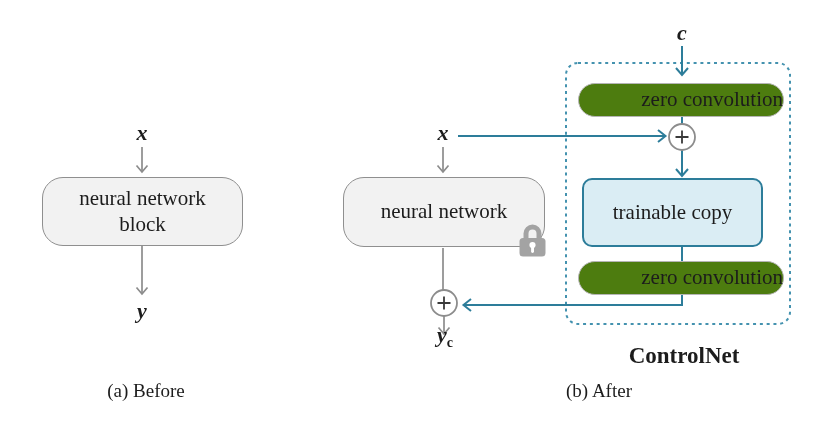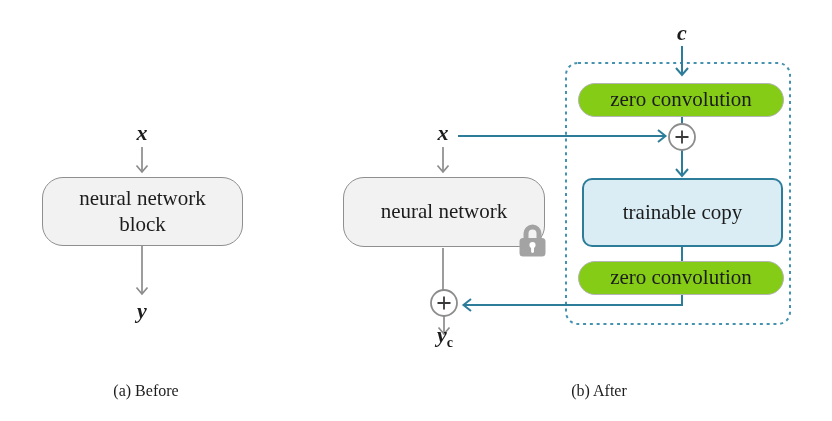--- a/index.html
+++ b/index.html
@@ -15,28 +15,28 @@
   .layer{position:absolute;left:0;top:0;z-index:1;}
   .node{
     position:absolute;z-index:2;display:flex;flex-direction:column;
     align-items:center;justify-content:center;text-align:center;
     font-size:21px;line-height:1.22;box-sizing:border-box;
   }
   .block{
     background:var(--box_fill);border:1.5px solid var(--box_border);border-radius:21px;
   }
   .pill{
-    background:#84cc16;border:1.5px solid var(--pill_border);border-radius:17px;
+    background:#4d7c0f;border:1.5px solid var(--pill_border);border-radius:17px;align-items:flex-end;
   }
   .trainable{
     background:var(--trainable_fill);border:2px solid var(--teal);border-radius:10px;
   }
   .lbl{
     position:absolute;z-index:2;transform:translate(-50%,-50%);
-    white-space:nowrap;font-size:16px;
+    white-space:nowrap;font-size:19px;
   }
   .var{font-size:22px;font-weight:bold;font-style:italic;}
   .var sub{font-size:14px;font-style:normal;font-weight:bold;line-height:0;}
   .bold-label{font-weight:bold;font-size:23px;}
   .gray-stroke{stroke:var(--gray_line);stroke-width:1.7;fill:none;}
   .teal-stroke{stroke:var(--teal);stroke-width:2;fill:none;}
   .dash-stroke{stroke:var(--teal_dash);stroke-width:2;fill:none;stroke-dasharray:3 3.8;}
   .sum-circle{fill:#fff;stroke:var(--gray_line);stroke-width:1.8;}
   .plus-stroke{stroke:#3a3a3a;stroke-width:1.8;fill:none;}
   .lock-svg{position:absolute;z-index:3;}
@@ -118,20 +118,21 @@
     <path d="M9,16 V10.5 a6.5,6.5 0 0 1 13,0 V16" fill="none" stroke="#a3a3a3" stroke-width="5"></path>
     <rect x="2.5" y="15" width="26" height="18.5" rx="3.5" fill="#a3a3a3"></rect>
     <circle cx="15.5" cy="22" r="3.1" fill="#ffffff"></circle>
     <rect x="14.1" y="23.5" width="2.9" height="6.5" rx="1.4" fill="#ffffff"></rect>
   </svg>
 
   <div class="lbl var" style="left:682px;top:33px;">c</div>
   <div class="node pill" style="left:578px;top:83px;width:206px;height:34px;">
     <div>zero convolution</div>
   </div>
-  <div class="node trainable" style="left:582px;top:178px;width:201px;height:69px;">
+  <div class="node trainable" style="left:582px;top:178px;width:181px;height:69px;">
     <div>trainable copy</div>
   </div>
   <div class="node pill" style="left:578px;top:261px;width:206px;height:34px;">
     <div>zero convolution</div>
   </div>
+  <div class="lbl bold-label" style="left:684px;top:356px;">ControlNet</div>
 
 </div>
 
 </body></html>

